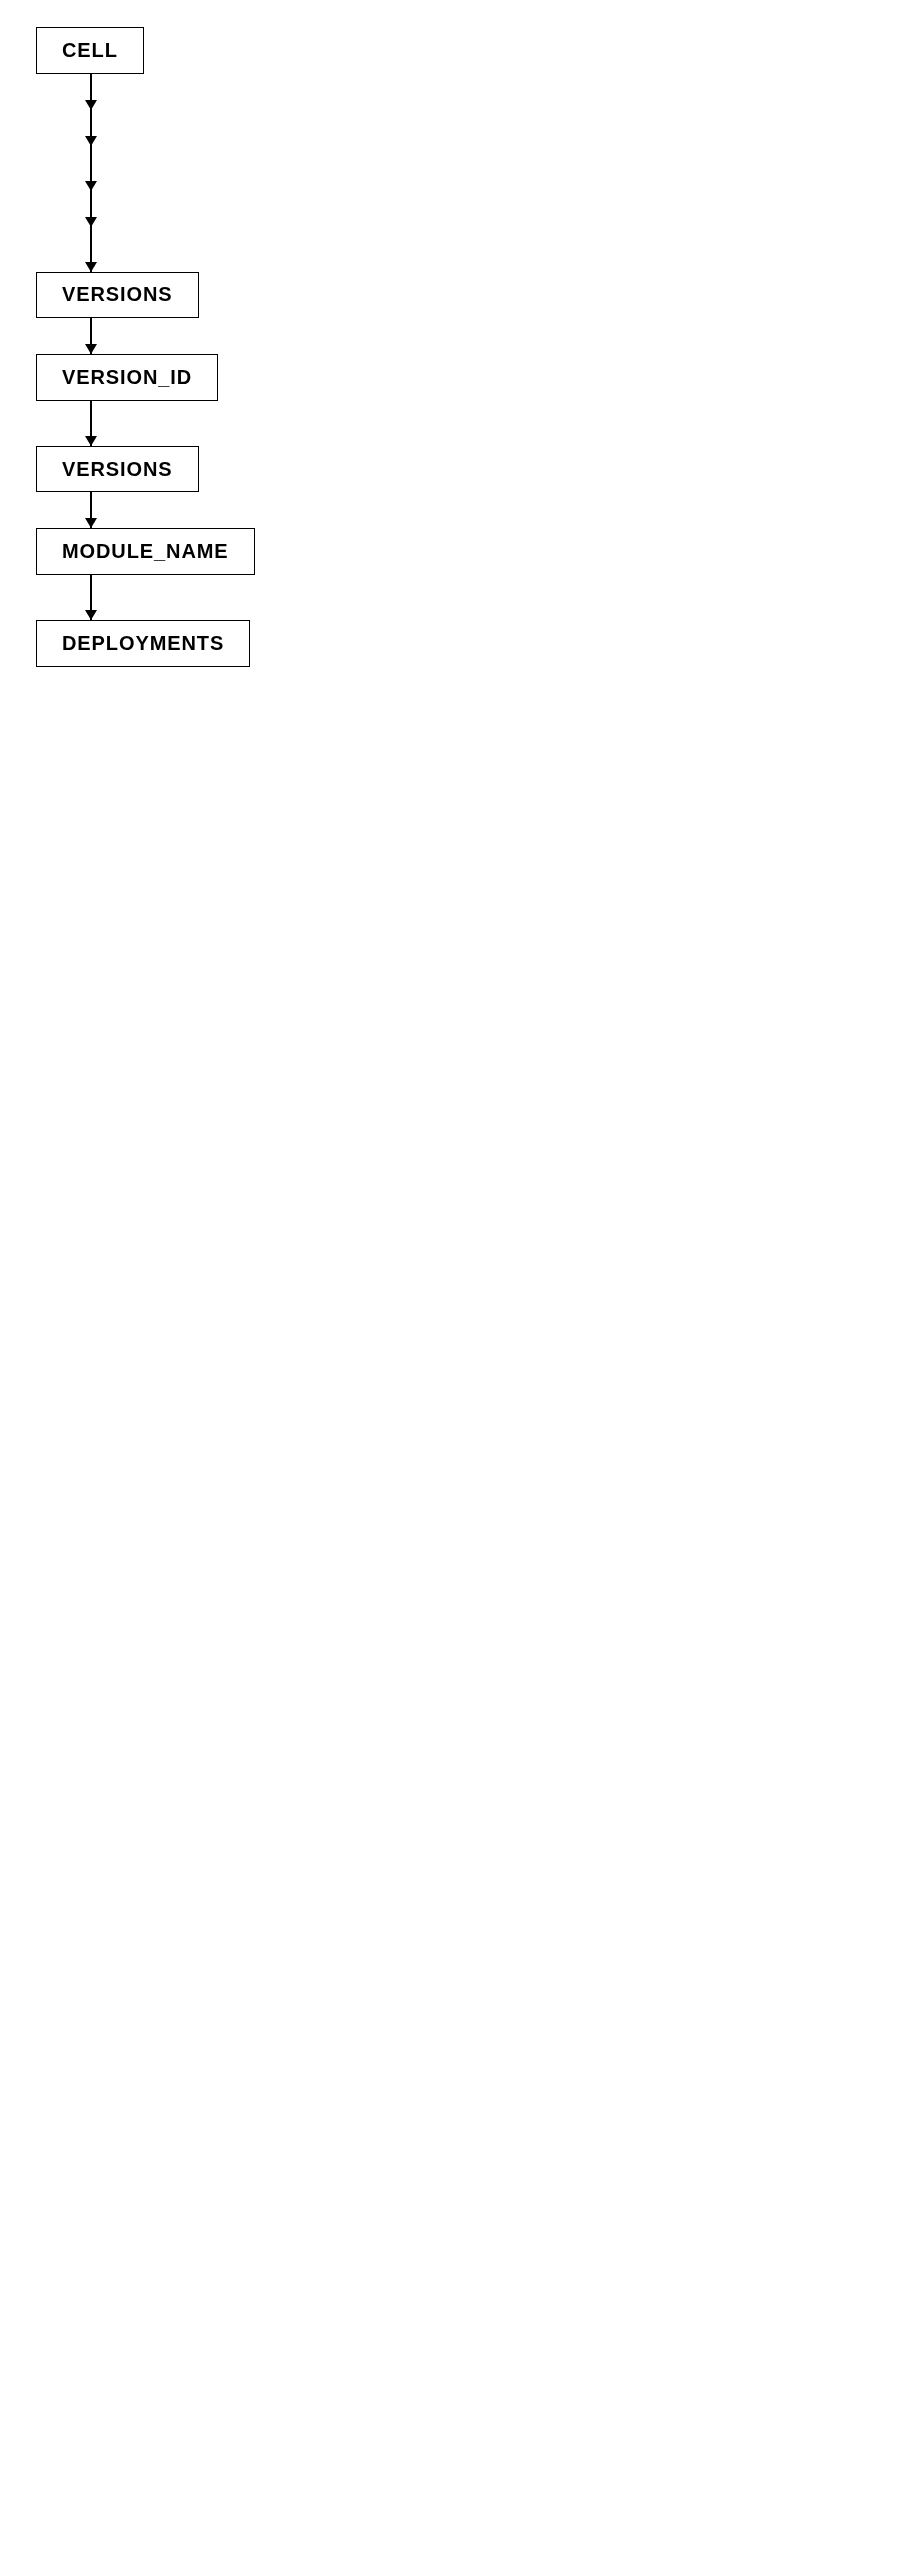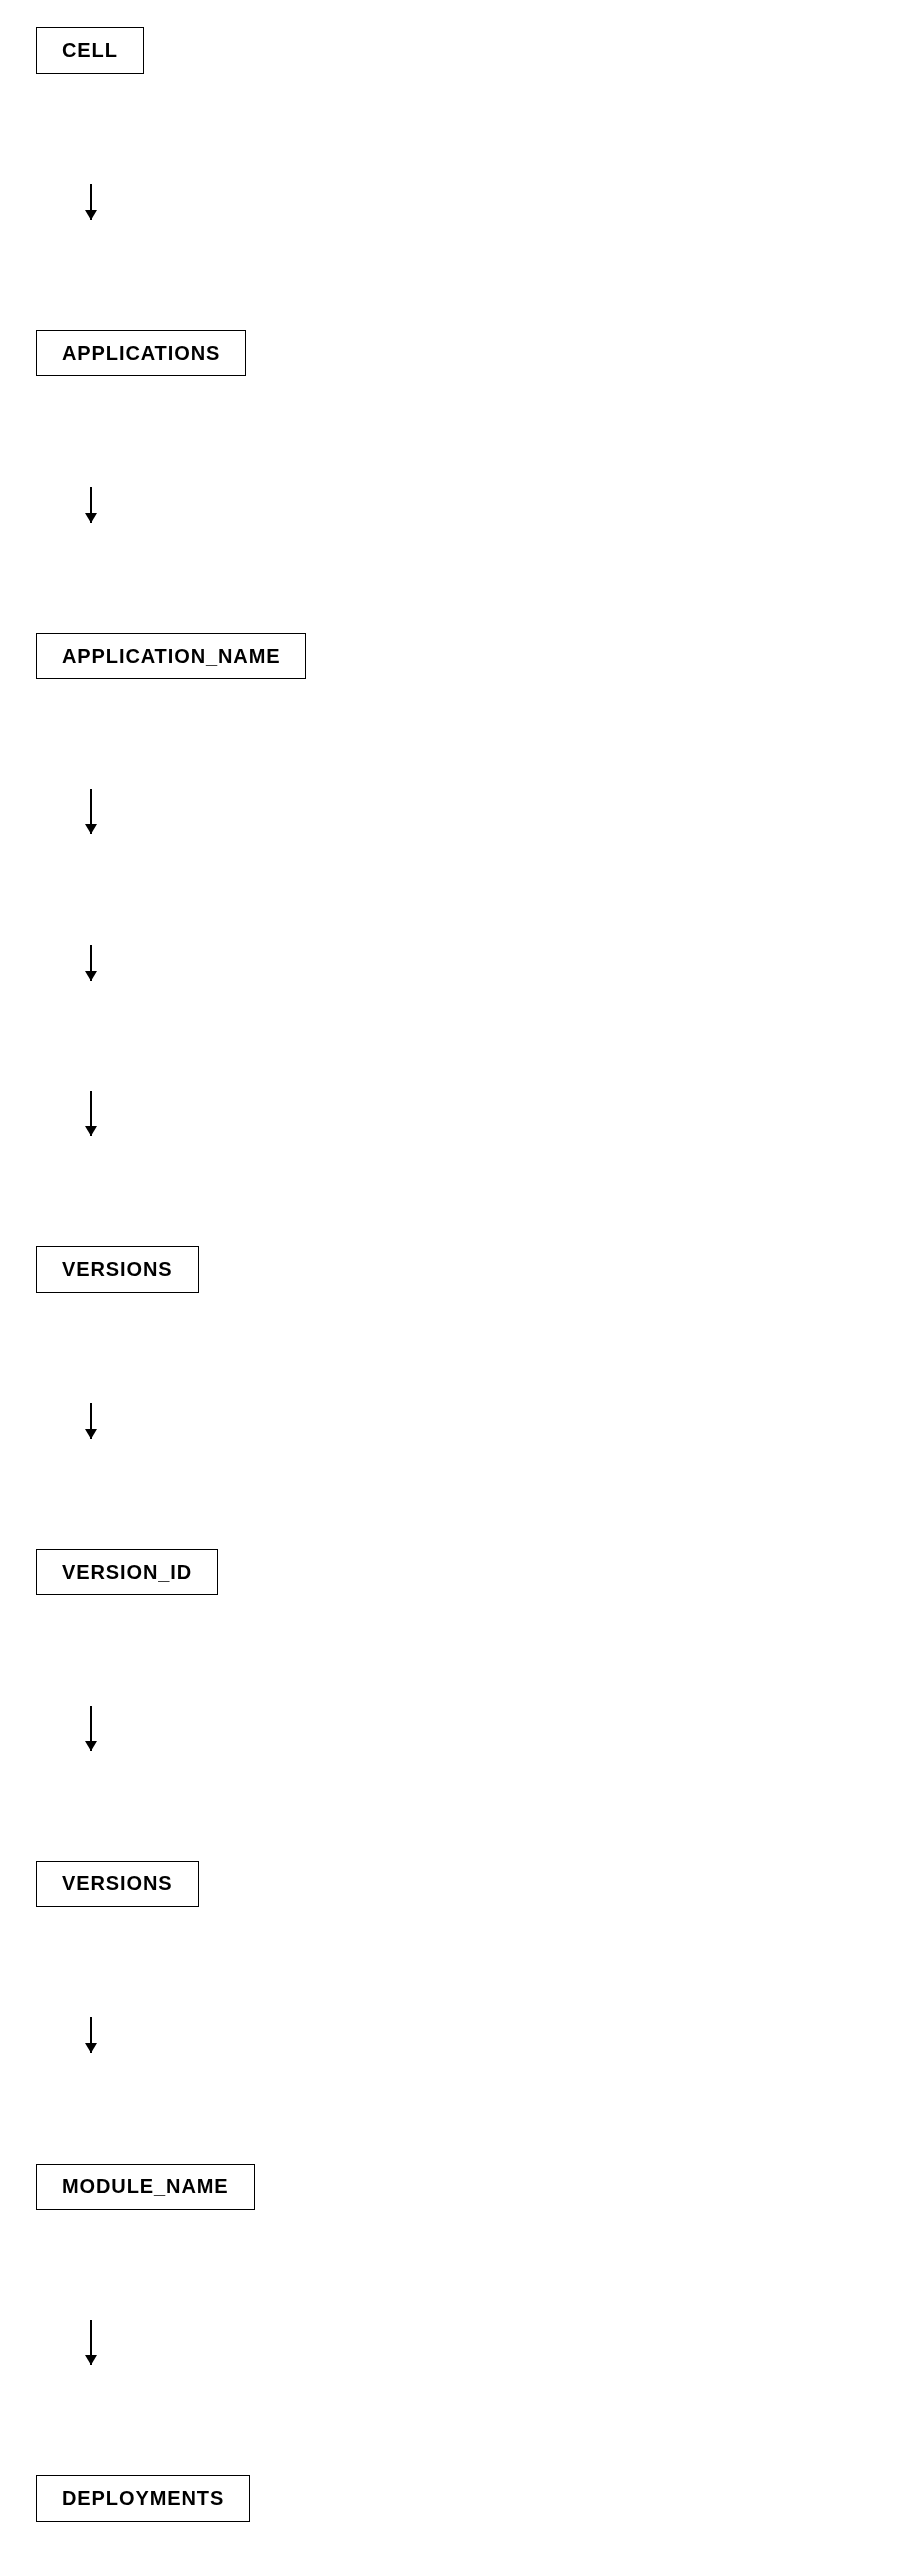--- a/index.html
+++ b/index.html
@@ -17,21 +17,20 @@
 
     .diagram-container {
       width: 802px;
       min-height: 2576px;
       background: #ffffff;
       position: relative;
       display: flex;
       flex-direction: column;
       align-items: flex-start;
       padding: 27px 0 54px 36px;
-      justify-content: space-between;
     }
 
     .node-wrapper {
       display: flex;
       flex-direction: column;
       align-items: flex-start;
       position: relative;
     }
 
     .box {
@@ -103,29 +102,23 @@
 <body>
 
 <div class="diagram-container">
 
   <div class="node-wrapper">
     <div class="box">CELL</div>
   </div>
 
   <div class="arrow-down gap-small"></div>
 
-  <div class="node-wrapper">
-    <div class="box">APPLICATIONS</div>
-  </div>
 
   <div class="arrow-down gap-small"></div>
 
-  <div class="node-wrapper">
-    <div class="box stacked">APPLICATION_NAME</div>
-  </div>
 
   <div class="arrow-down gap-medium"></div>
 
 
   <div class="arrow-down gap-small"></div>
 
 
   <div class="arrow-down gap-medium"></div>
 
   <div class="node-wrapper">

